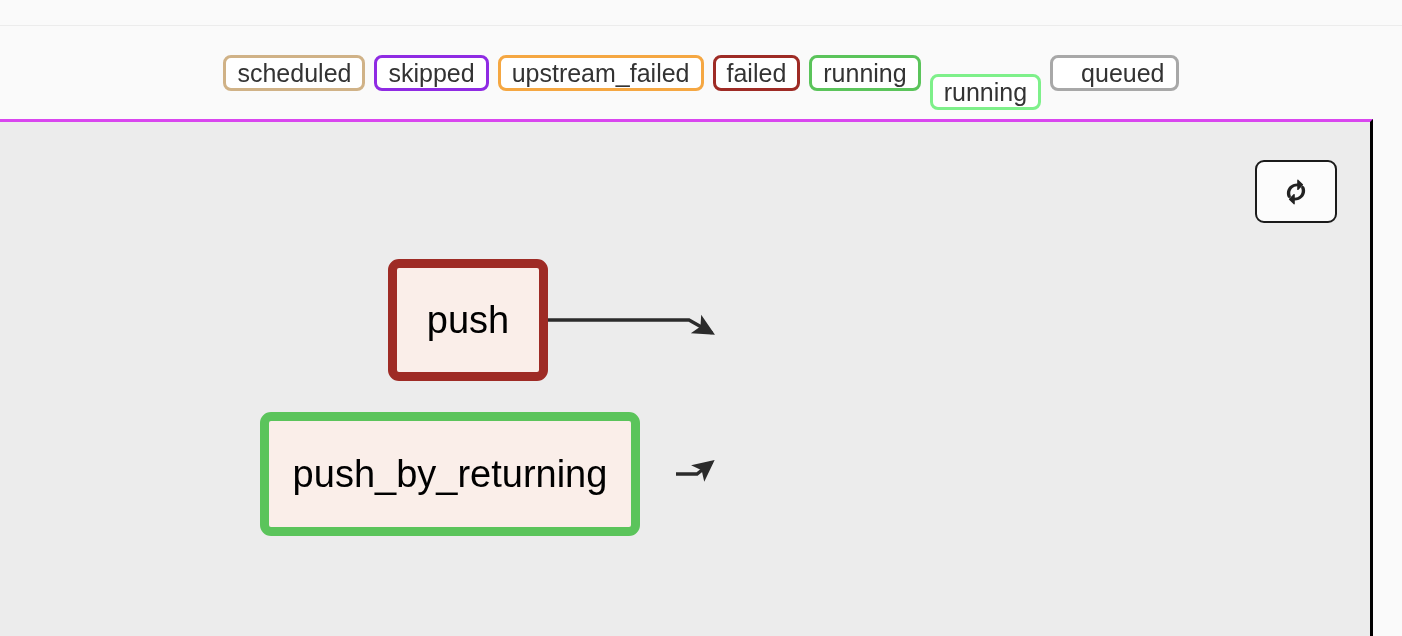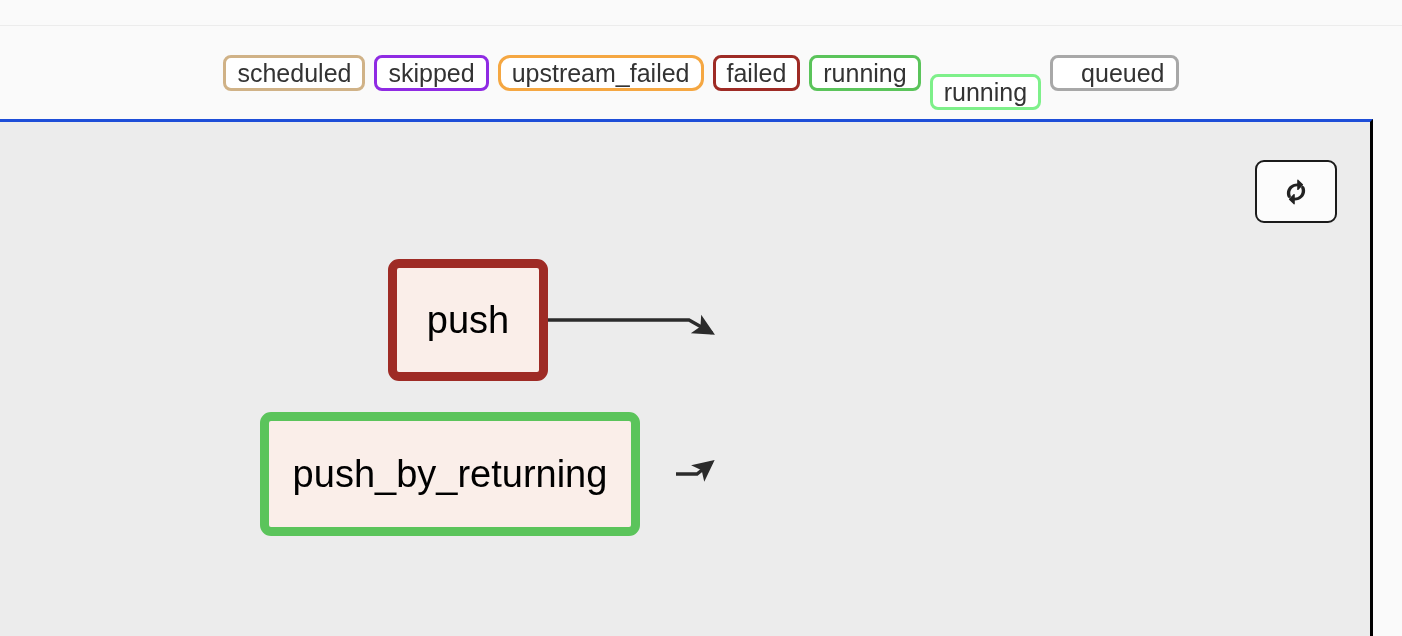--- a/index.html
+++ b/index.html
@@ -56,21 +56,21 @@
   }
 
   
   .graph-panel {
     position: absolute;
     left: 0;
     top: 119px;
     width: 1373px;
     height: 517px;
     background: #ececec;
-    border-top: 3px solid #1d4ed8;
+    border-top: 3px solid #d946ef;
     border-right: 3px solid #000000;
     box-sizing: border-box;
     overflow: hidden;
   }
 
   
   .refresh-btn {
     position: absolute;
     right: 33px;
     top: 38px;
@@ -133,21 +133,21 @@
   }
 </style>
 </head>
 <body>
 
 <div class="top-strip"></div>
 
 <div class="legend-bar">
   <span class="legend-item" style="border-color: rgb(208, 178, 135);">scheduled</span>
   <span class="legend-item" style="border-color: rgb(143, 43, 227);">skipped</span>
-  <span class="legend-item" style="border-color: rgb(245, 167, 66); border-radius: 12px;">upstream_failed</span>
+  <span class="legend-item" style="border-color: rgb(245, 167, 66);">upstream_failed</span>
   <span class="legend-item" style="border-color: rgb(158, 43, 37);">failed</span>
   <span class="legend-item" style="border-color: rgb(91, 196, 91);">running</span>
   <span class="legend-item" style="border-color: rgb(126, 240, 138); margin-top: 38px;">running</span>
   <span class="legend-item" style="border-color: rgb(168, 168, 168); padding-left: 28px;">queued</span>
 </div>
 
 <div class="graph-panel" style="background: rgb(236, 236, 236);">
 
   <button class="refresh-btn" title="Refresh">
     <span>

